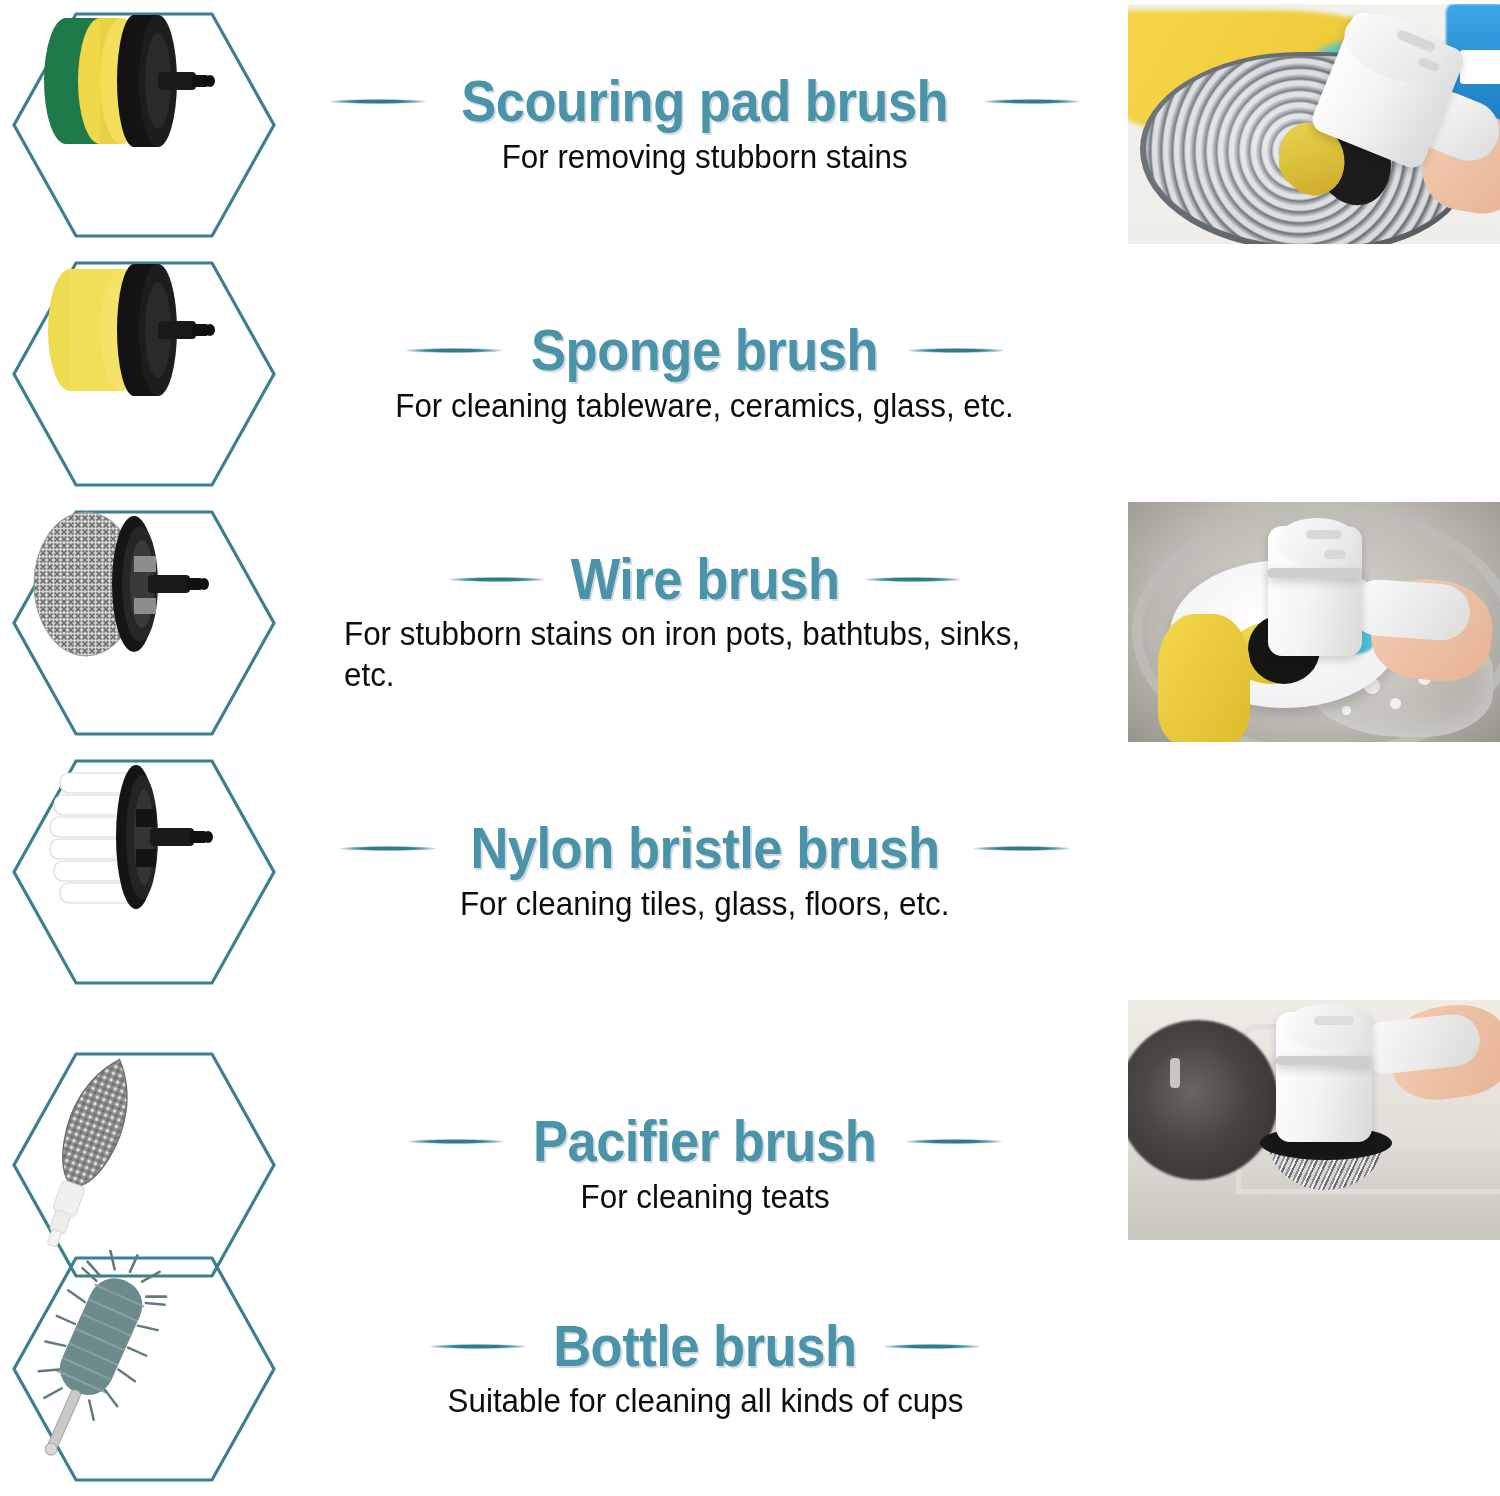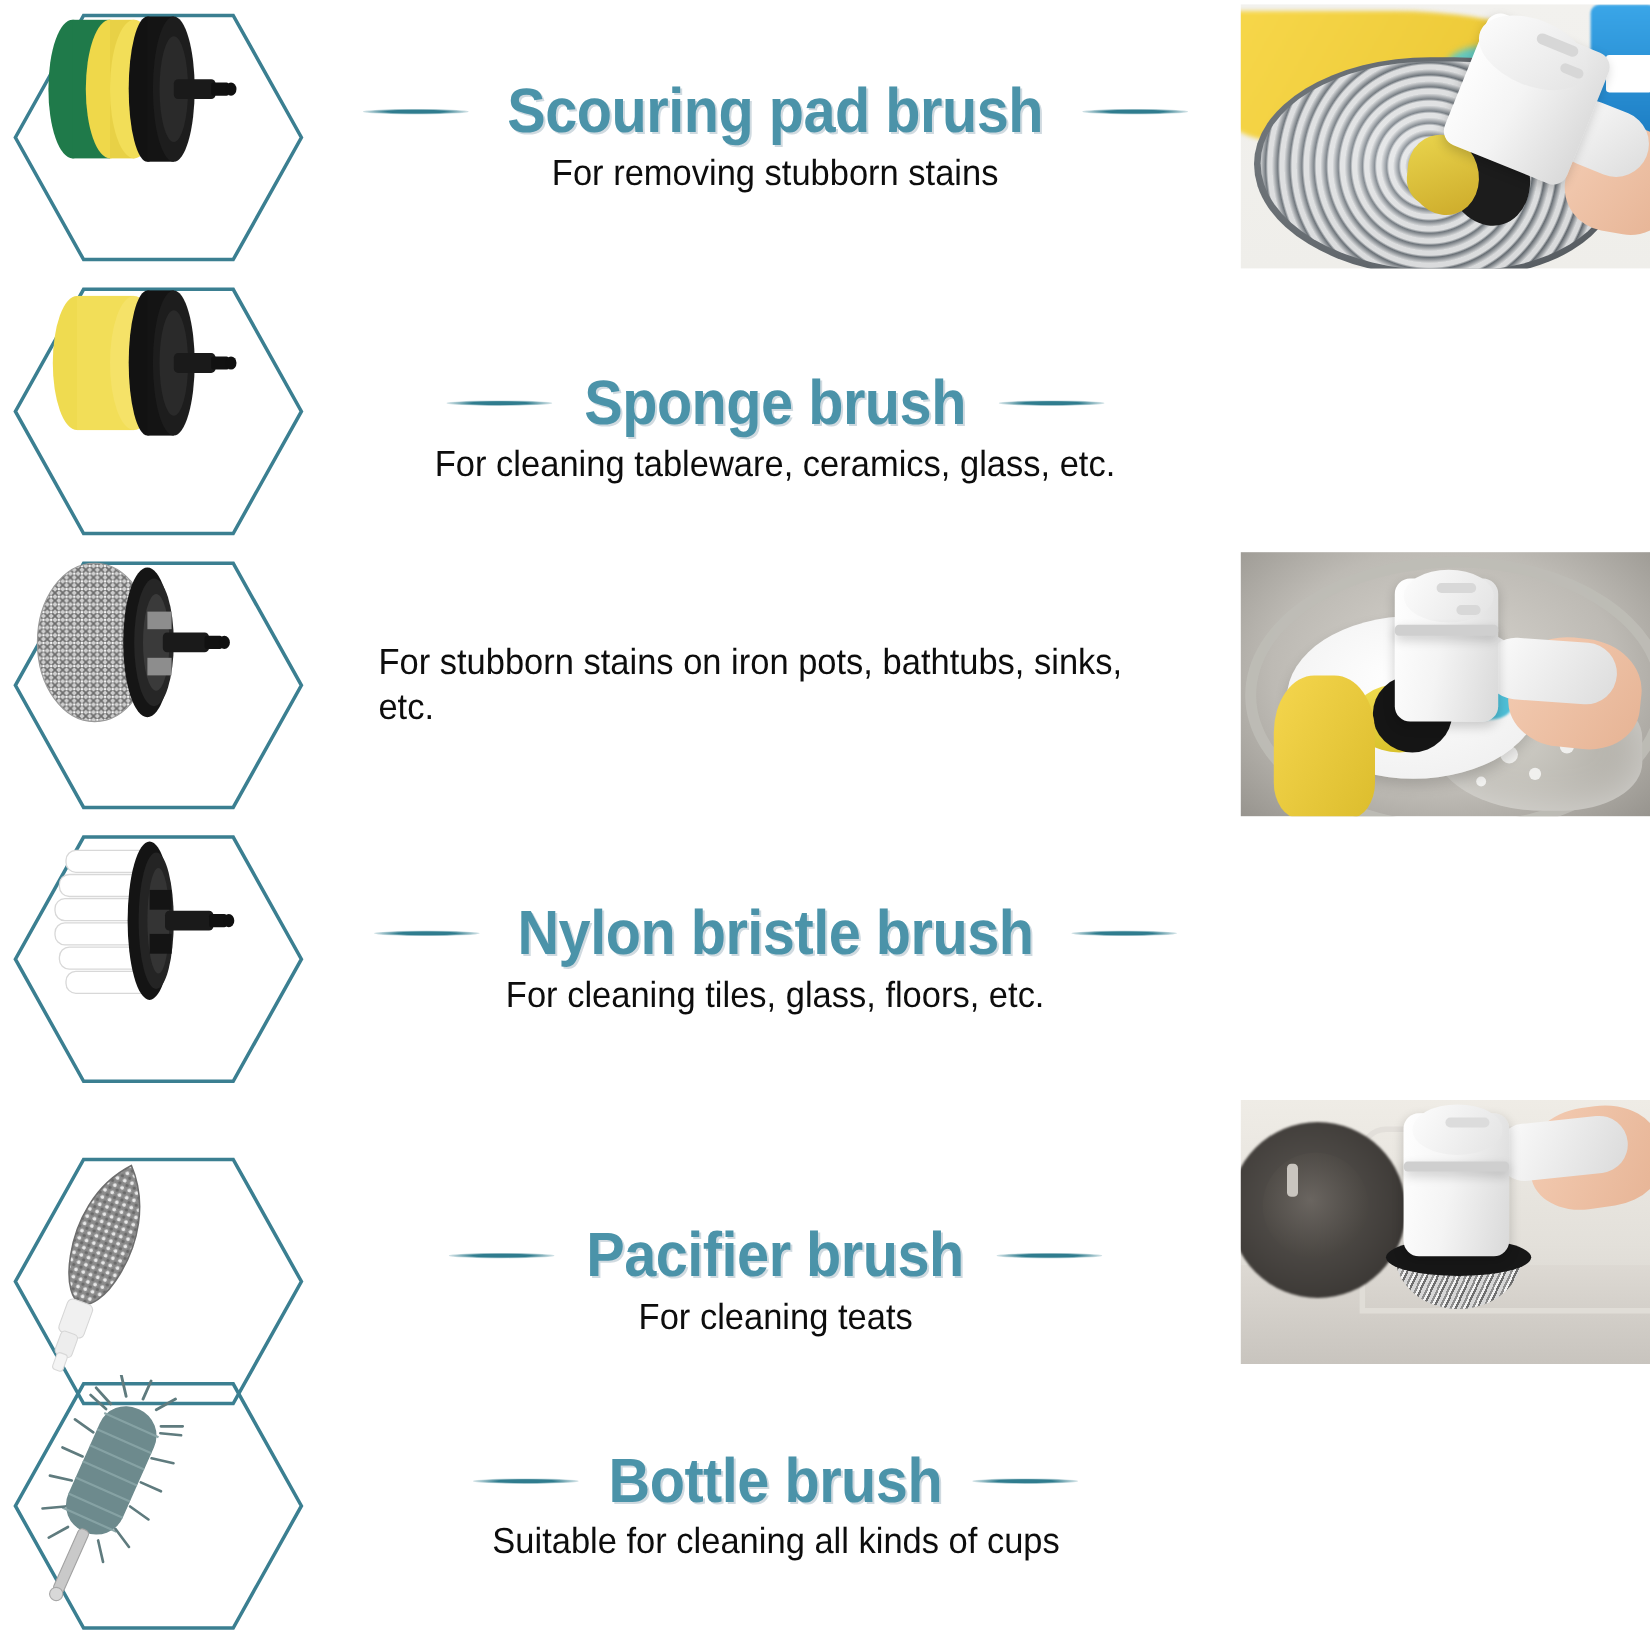--- a/index.html
+++ b/index.html
@@ -212,21 +212,21 @@
           <rect x="126" y="9" width="24" height="132" fill="#141414"></rect>
           <ellipse cx="150" cy="75" rx="19" ry="66" fill="#1d1d1d"></ellipse>
           <ellipse cx="150" cy="75" rx="13" ry="48" fill="#2a2a2a"></ellipse>
           <rect x="150" y="66" width="38" height="18" rx="4" fill="#1a1a1a"></rect>
           <rect x="184" y="69" width="16" height="12" rx="2" fill="#111"></rect>
           <ellipse cx="202" cy="75" rx="5" ry="6" fill="#101010"></ellipse>
         </svg>
       </div>
     </div>
 
-    <div class="textcell" style="top:16px;">
+    <div class="textcell" style="top:0px;">
       <div class="titlewrap">
         <span class="dash left"></span>
         <span class="sect-title">Sponge brush</span>
         <span class="dash right"></span>
       </div>
       <div class="sect-desc">For cleaning tableware, ceramics, glass, etc.</div>
     </div>
 
     <div class="photo p2" style="top:253px;height:240px;">
       <div class="ph-inner">
@@ -274,20 +274,25 @@
           <rect x="126" y="52" width="22" height="16" fill="#8d8d8d"></rect>
           <rect x="126" y="94" width="22" height="16" fill="#8d8d8d"></rect>
           <rect x="140" y="71" width="42" height="18" rx="4" fill="#1a1a1a"></rect>
           <rect x="178" y="74" width="16" height="12" rx="2" fill="#111"></rect>
           <ellipse cx="196" cy="80" rx="5" ry="6" fill="#101010"></ellipse>
         </svg>
       </div>
     </div>
 
     <div class="textcell" style="top:0px;">
+      <div class="titlewrap">
+        <span class="dash left"></span>
+        <span class="sect-title">Wire brush</span>
+        <span class="dash right"></span>
+      </div>
       <div class="sect-desc leftish">For stubborn stains on iron pots, bathtubs, sinks, etc.</div>
     </div>
 
     <div class="photo p3" style="top:502px;height:240px;">
       <div class="ph-inner">
         <div class="countertop"></div>
         <div class="edge"></div>
         <div class="burner"></div>
         <div class="burner2"></div>
         <div class="pin"></div>

